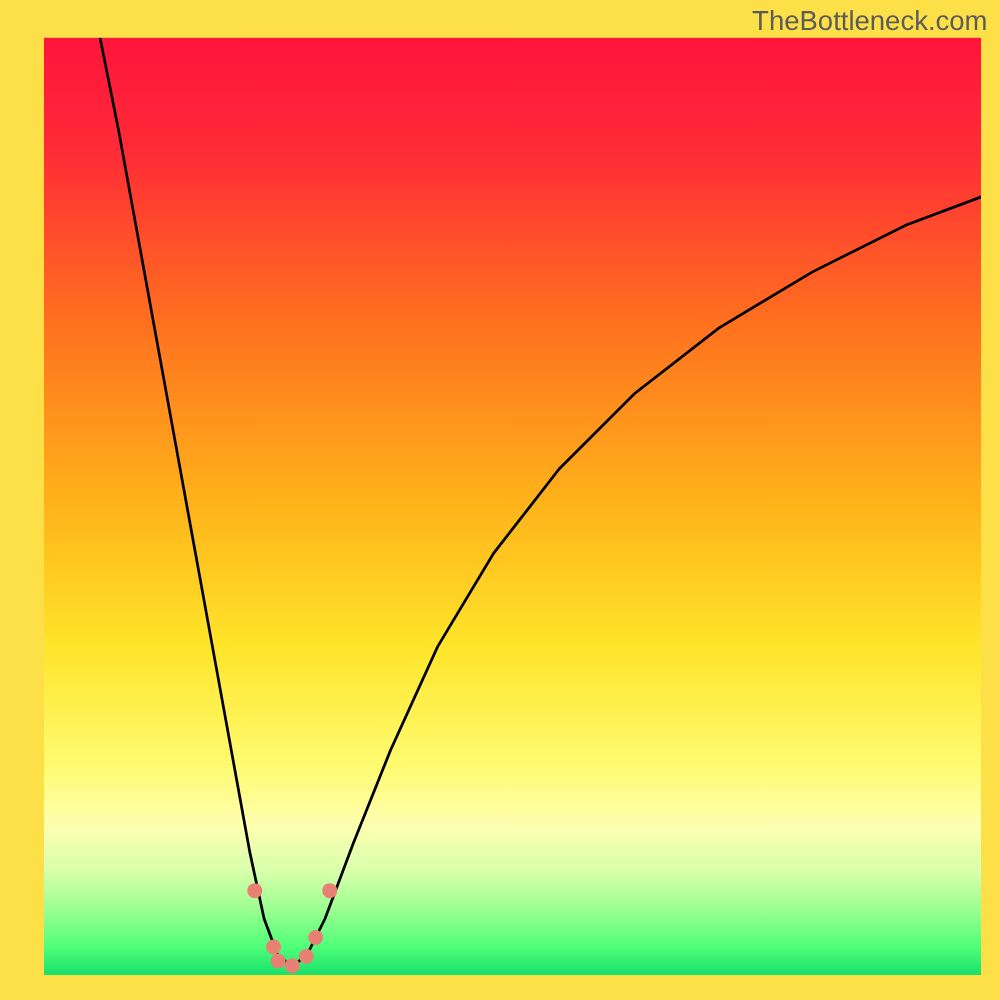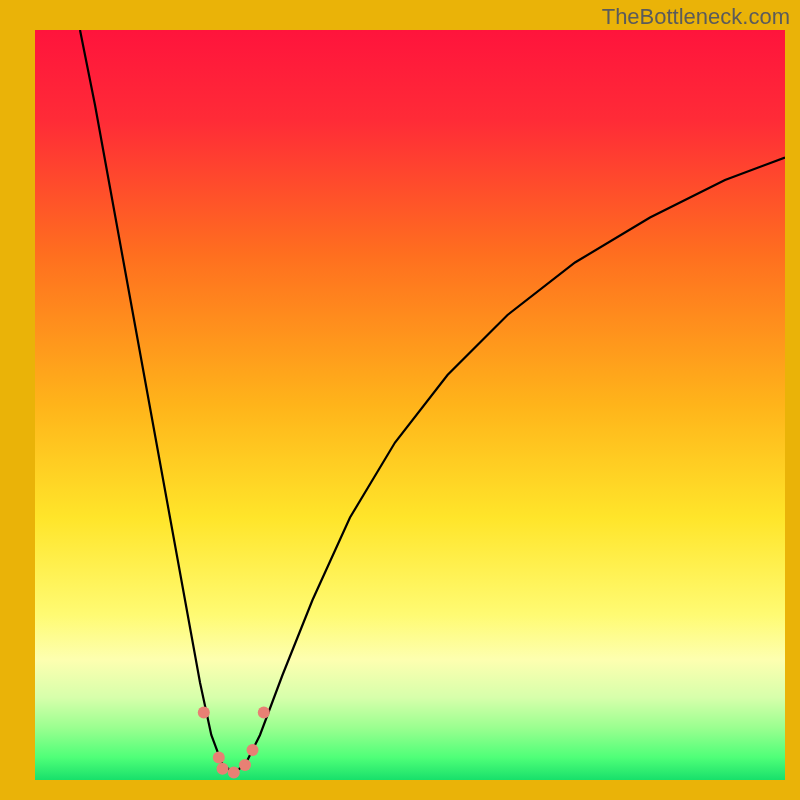--- a/index.html
+++ b/index.html
@@ -9,21 +9,21 @@
     height: 800px;
     background: #000;
     overflow: hidden;
   }
   .frame {
     position: absolute;
     left: 0;
     top: 0;
     width: 800px;
     height: 800px;
-    background: #eab308;
+    background: #fde047;
   }
   .plot-area {
     position: absolute;
     left: 35px;
     top: 30px;
     width: 750px;
     height: 750px;
     overflow: hidden;
   }
   .gradient {

